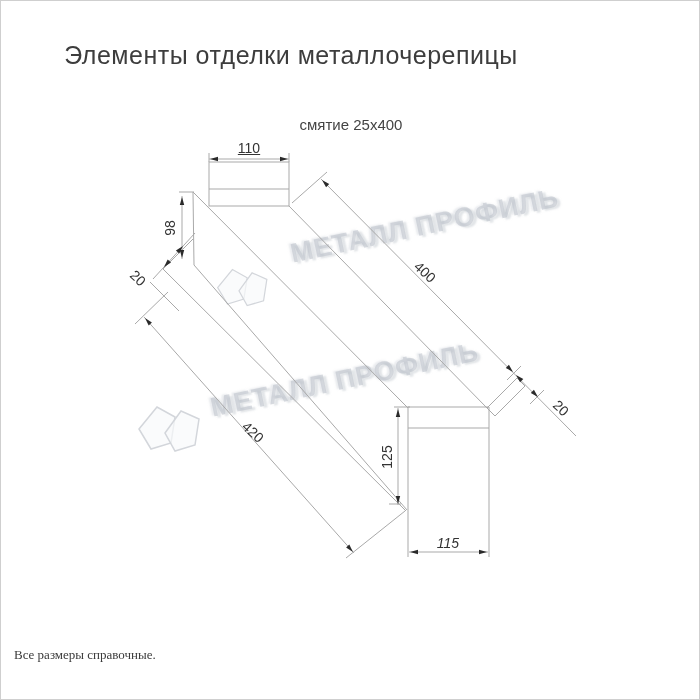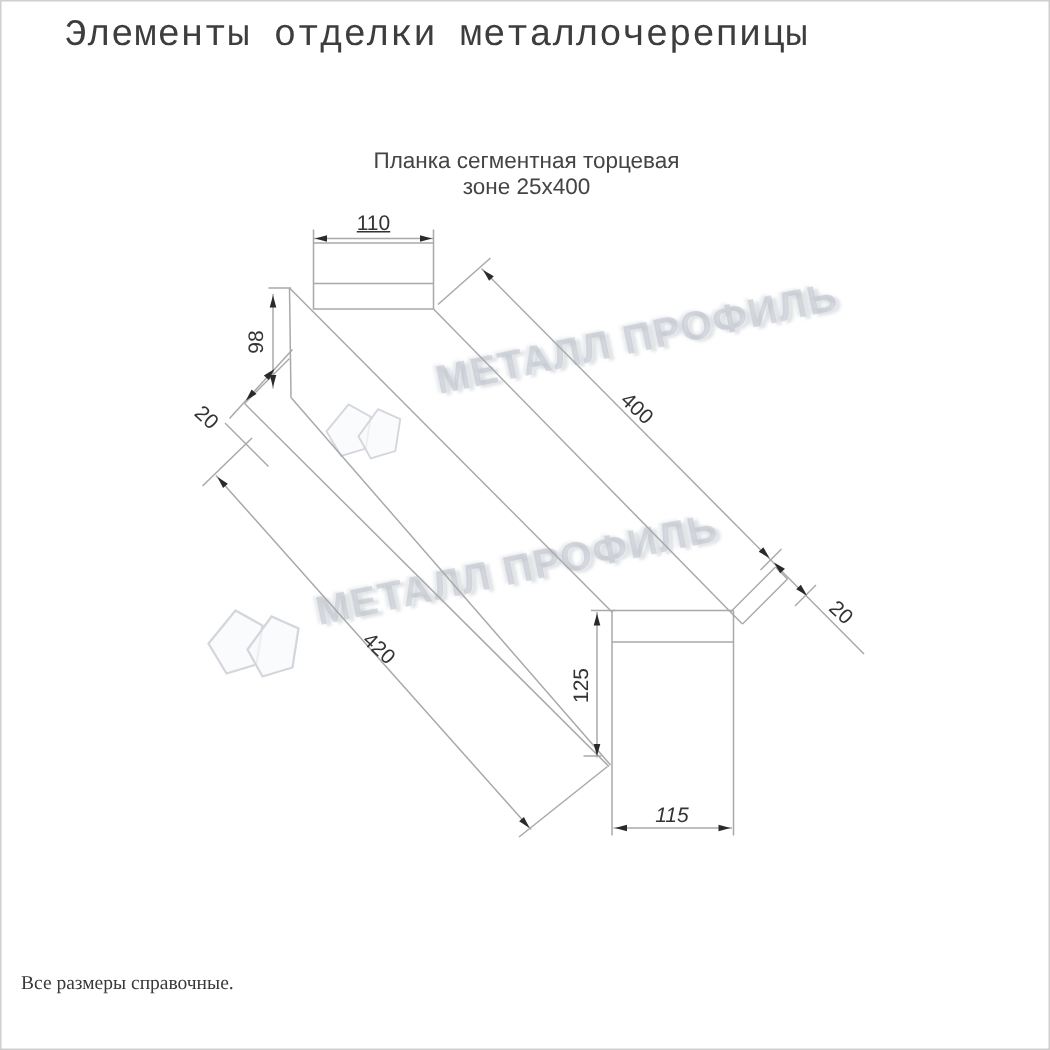--- a/index.html
+++ b/index.html
@@ -2,22 +2,22 @@
 <html><head>
 <meta charset="utf-8">
 <style>
   html,body{margin:0;padding:0;background:#fff;}
   .page{
     position:relative;width:700px;height:700px;box-sizing:border-box;
     border:1px solid #cfcfcf;background:#ffffff;overflow:hidden;
     font-family:"Liberation Sans", sans-serif;
   }
   .title{
-    position:absolute;left:0;top:8px;width:580px;text-align:center;
-    font-size:25px;letter-spacing:.5px;color:#3d3d3d;font-family:Liberation Mono, monospace;
+    position:absolute;left:0;top:40px;width:580px;text-align:center;
+    font-size:25px;letter-spacing:.5px;color:#3d3d3d;
   }
   .subtitle{
     position:absolute;left:0;width:700px;text-align:center;
     font-size:15px;color:#444;
   }
   .sub1{top:98px;}
   .sub2{top:115px;}
   .dim{
     position:absolute;font-size:14px;color:#333;white-space:nowrap;
     transform:translate(-50%,-50%);
@@ -120,22 +120,21 @@
     <polygon class="arrow" points="144,317 150.9,321.5 147.7,324.4"></polygon>
     <polygon class="arrow" points="352,551 348.3,543.6 345.1,546.5"></polygon>
     <polygon class="arrow" points="397,408 394.8,416 399.2,416"></polygon>
     <polygon class="arrow" points="397,503 394.8,495 399.2,495"></polygon>
     <polygon class="arrow" points="409,551 417,548.8 417,553.2"></polygon>
     <polygon class="arrow" points="486,551 478,548.8 478,553.2"></polygon>
   </svg>
 
   <div class="label-layer">
     <div class="title">Элементы отделки металлочерепицы</div>
-    <div class="subtitle sub1">Планка сегментная торцевая</div>
-    <div class="subtitle sub2">зоне 25х400</div>
+    <div class="subtitle sub2">смятие 25х400</div>
 
     <div class="dim" style="left:248px;top:147px;text-decoration:underline;">110</div>
     <div class="dim rot90" style="left:169px;top:227px;">98</div>
     <div class="dim rot45" style="left:137px;top:277px;">20</div>
     <div class="dim rot45" style="left:424px;top:271px;">400</div>
     <div class="dim rot45" style="left:252px;top:431px;">420</div>
     <div class="dim rot45" style="left:560px;top:407px;">20</div>
     <div class="dim rot90" style="left:386px;top:456px;">125</div>
     <div class="dim" style="left:447px;top:542px;font-style:italic;">115</div>
 

